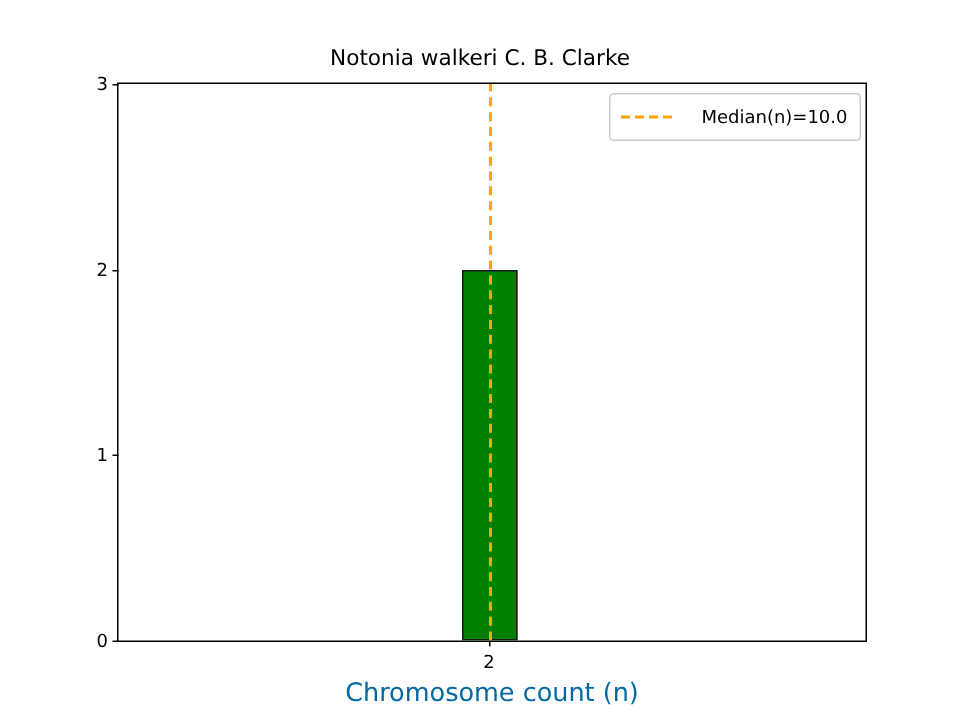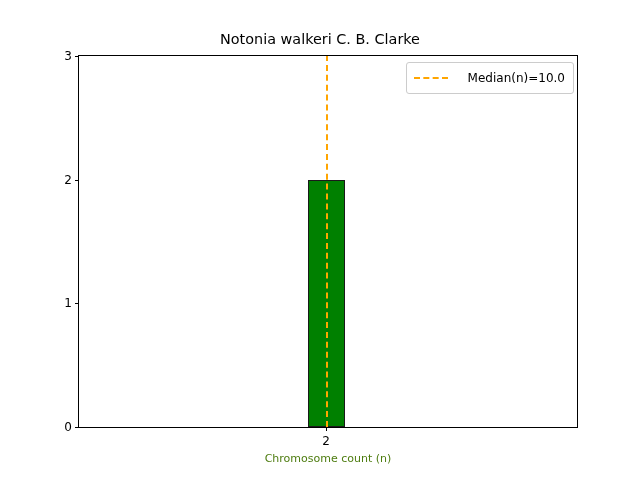--- a/index.html
+++ b/index.html
@@ -100,22 +100,22 @@
     white-space: nowrap;
   }
 
   
   #xlabel {
     position: absolute;
     left: 78px;
     top: 452px;
     width: 500px;
     text-align: center;
-    font-size: 11px;
-    color: #4d7c0f;
+    font-size: 17px;
+    color: #0369a1;
     white-space: nowrap;
   }
 
   
   #legend {
     position: absolute;
     right: 3px;
     top: 6px;
     border: 0.8px solid #cccccc;
     border-radius: 3px;

